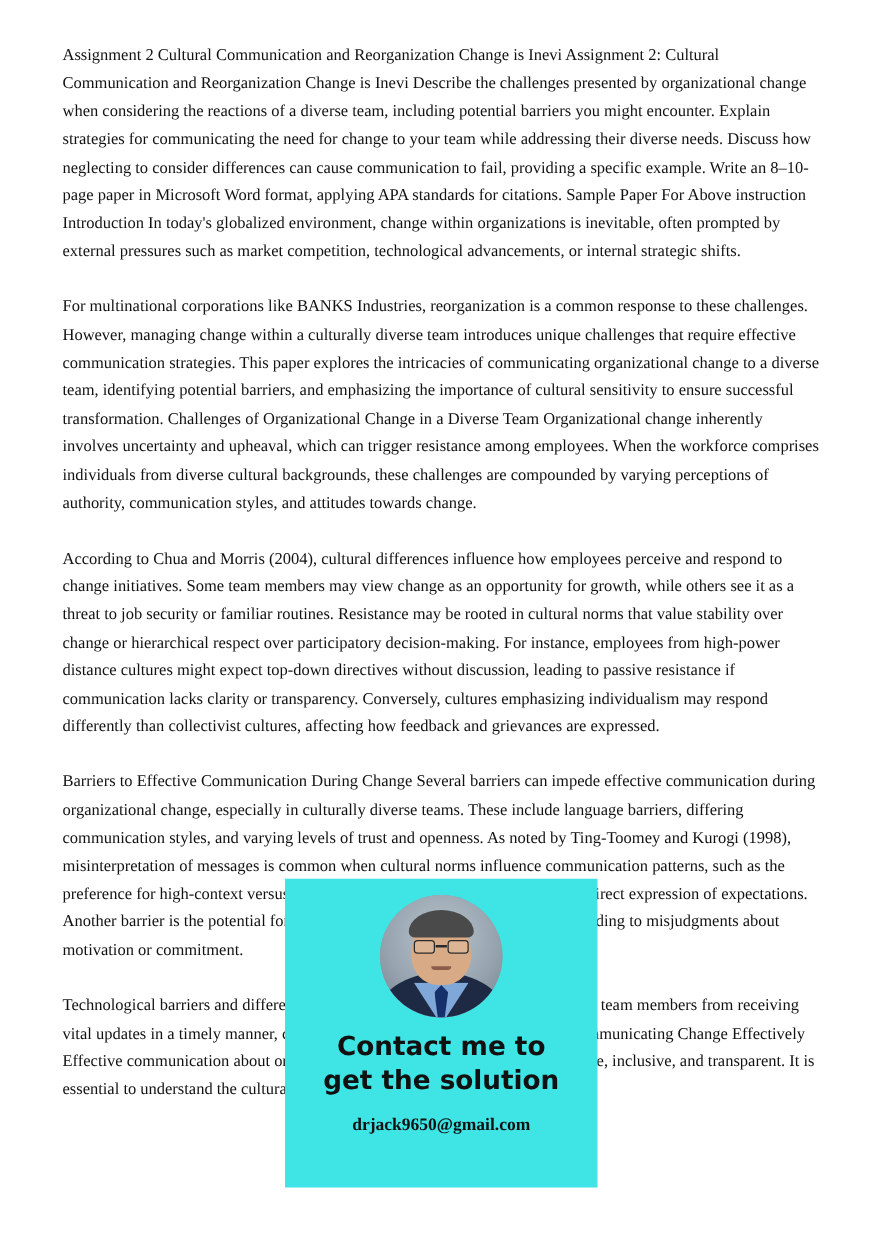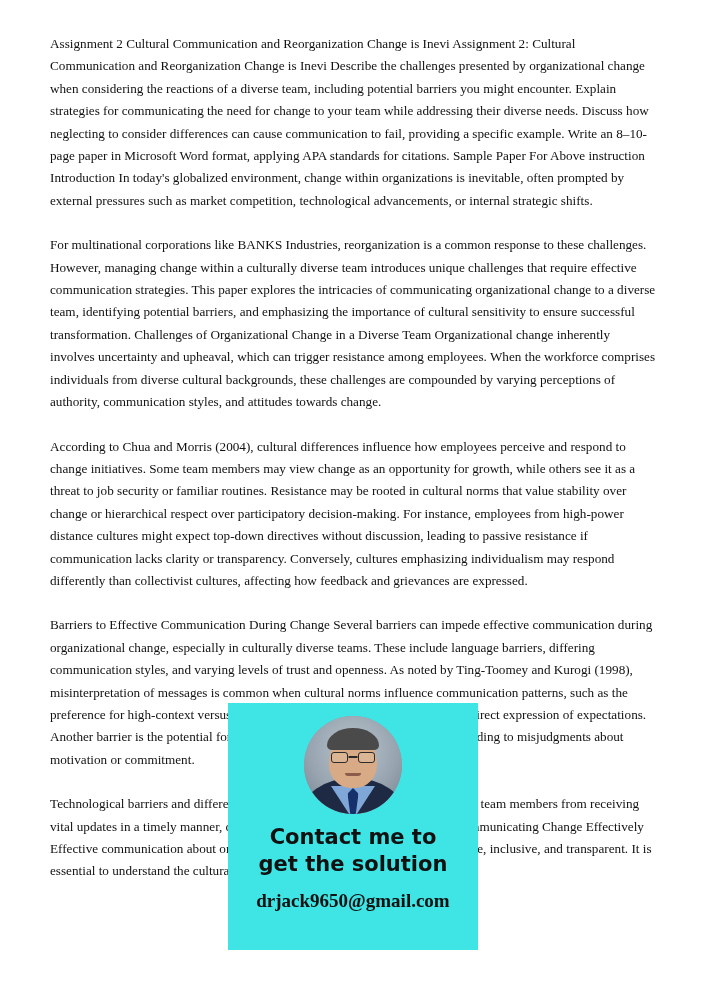--- a/index.html
+++ b/index.html
@@ -164,21 +164,21 @@
     font-size: 21px;
     line-height: 27px;
     color: #111111;
     text-align: center;
     margin-top: 10px;
   }
   .contact-line2 { margin-top: 0; text-align: right; }
   .contact-email {
     font-family: "Liberation Serif", serif;
     font-weight: bold;
-    font-size: 19px;
+    font-size: 14px;
     line-height: 26px;
     color: #111111;
     text-align: center;
     margin-top: 10px;
   }
 </style>
 </head>
 <body>
 
 <div class="page">

